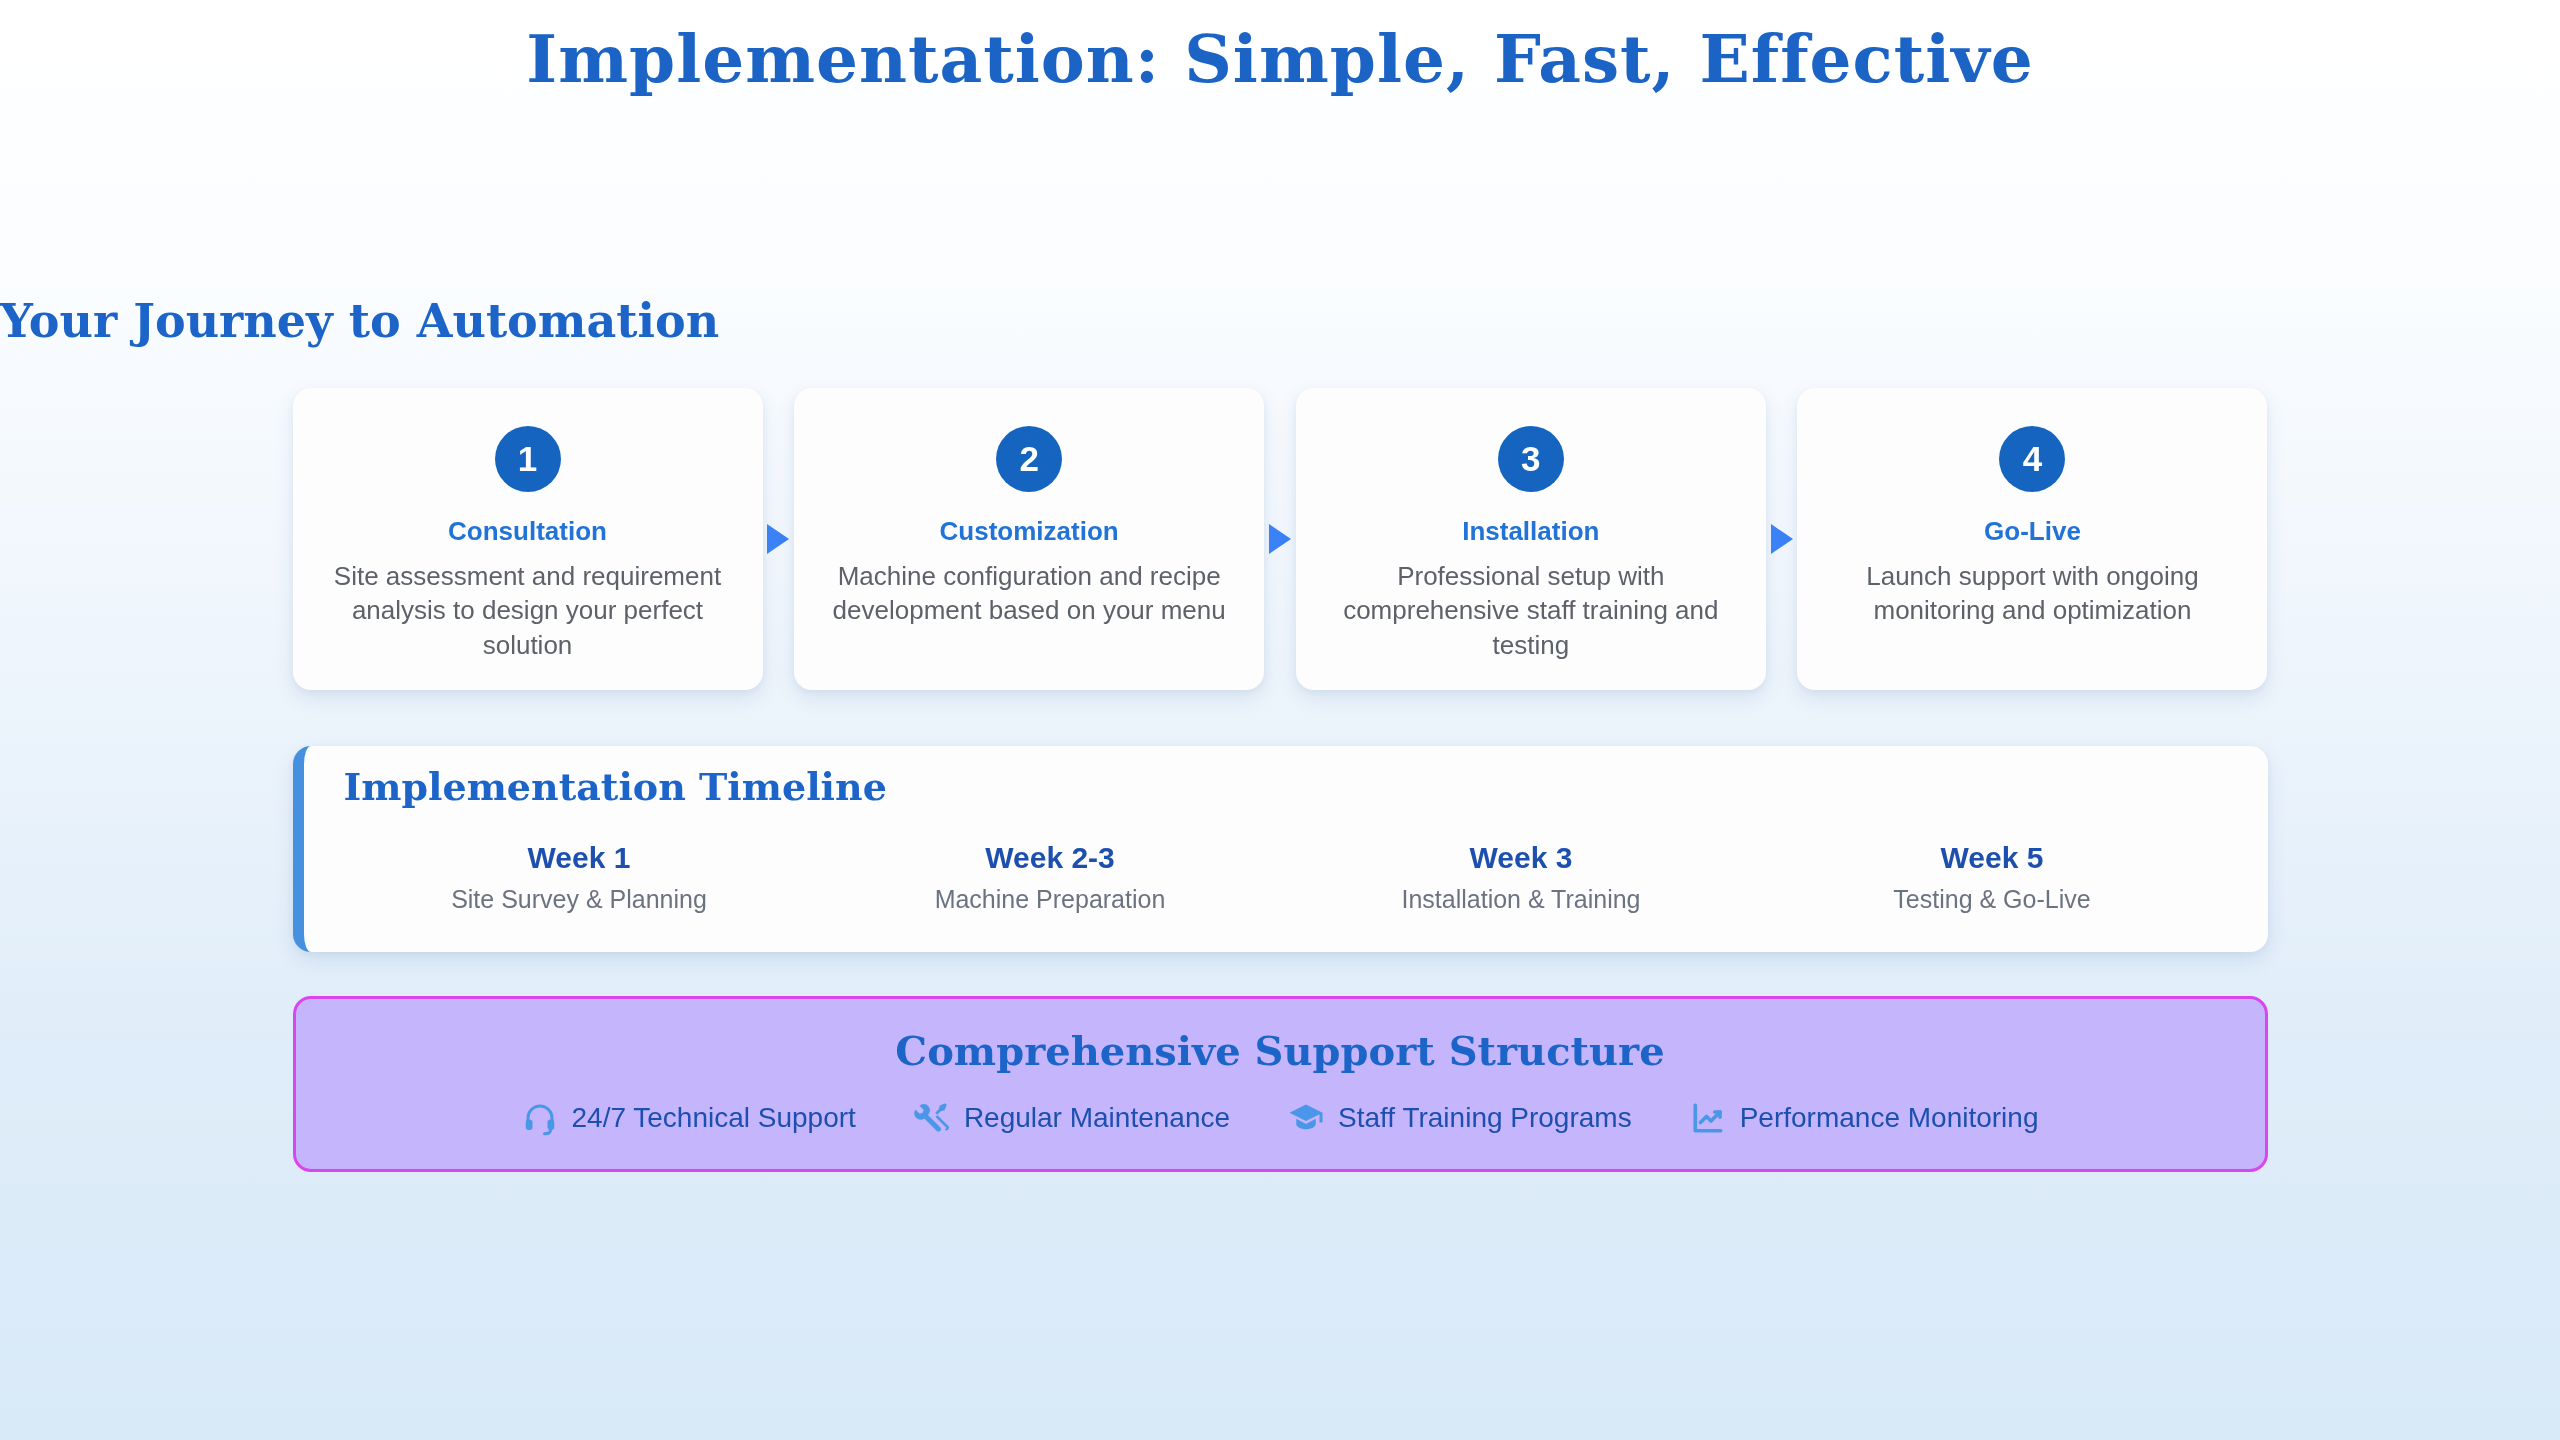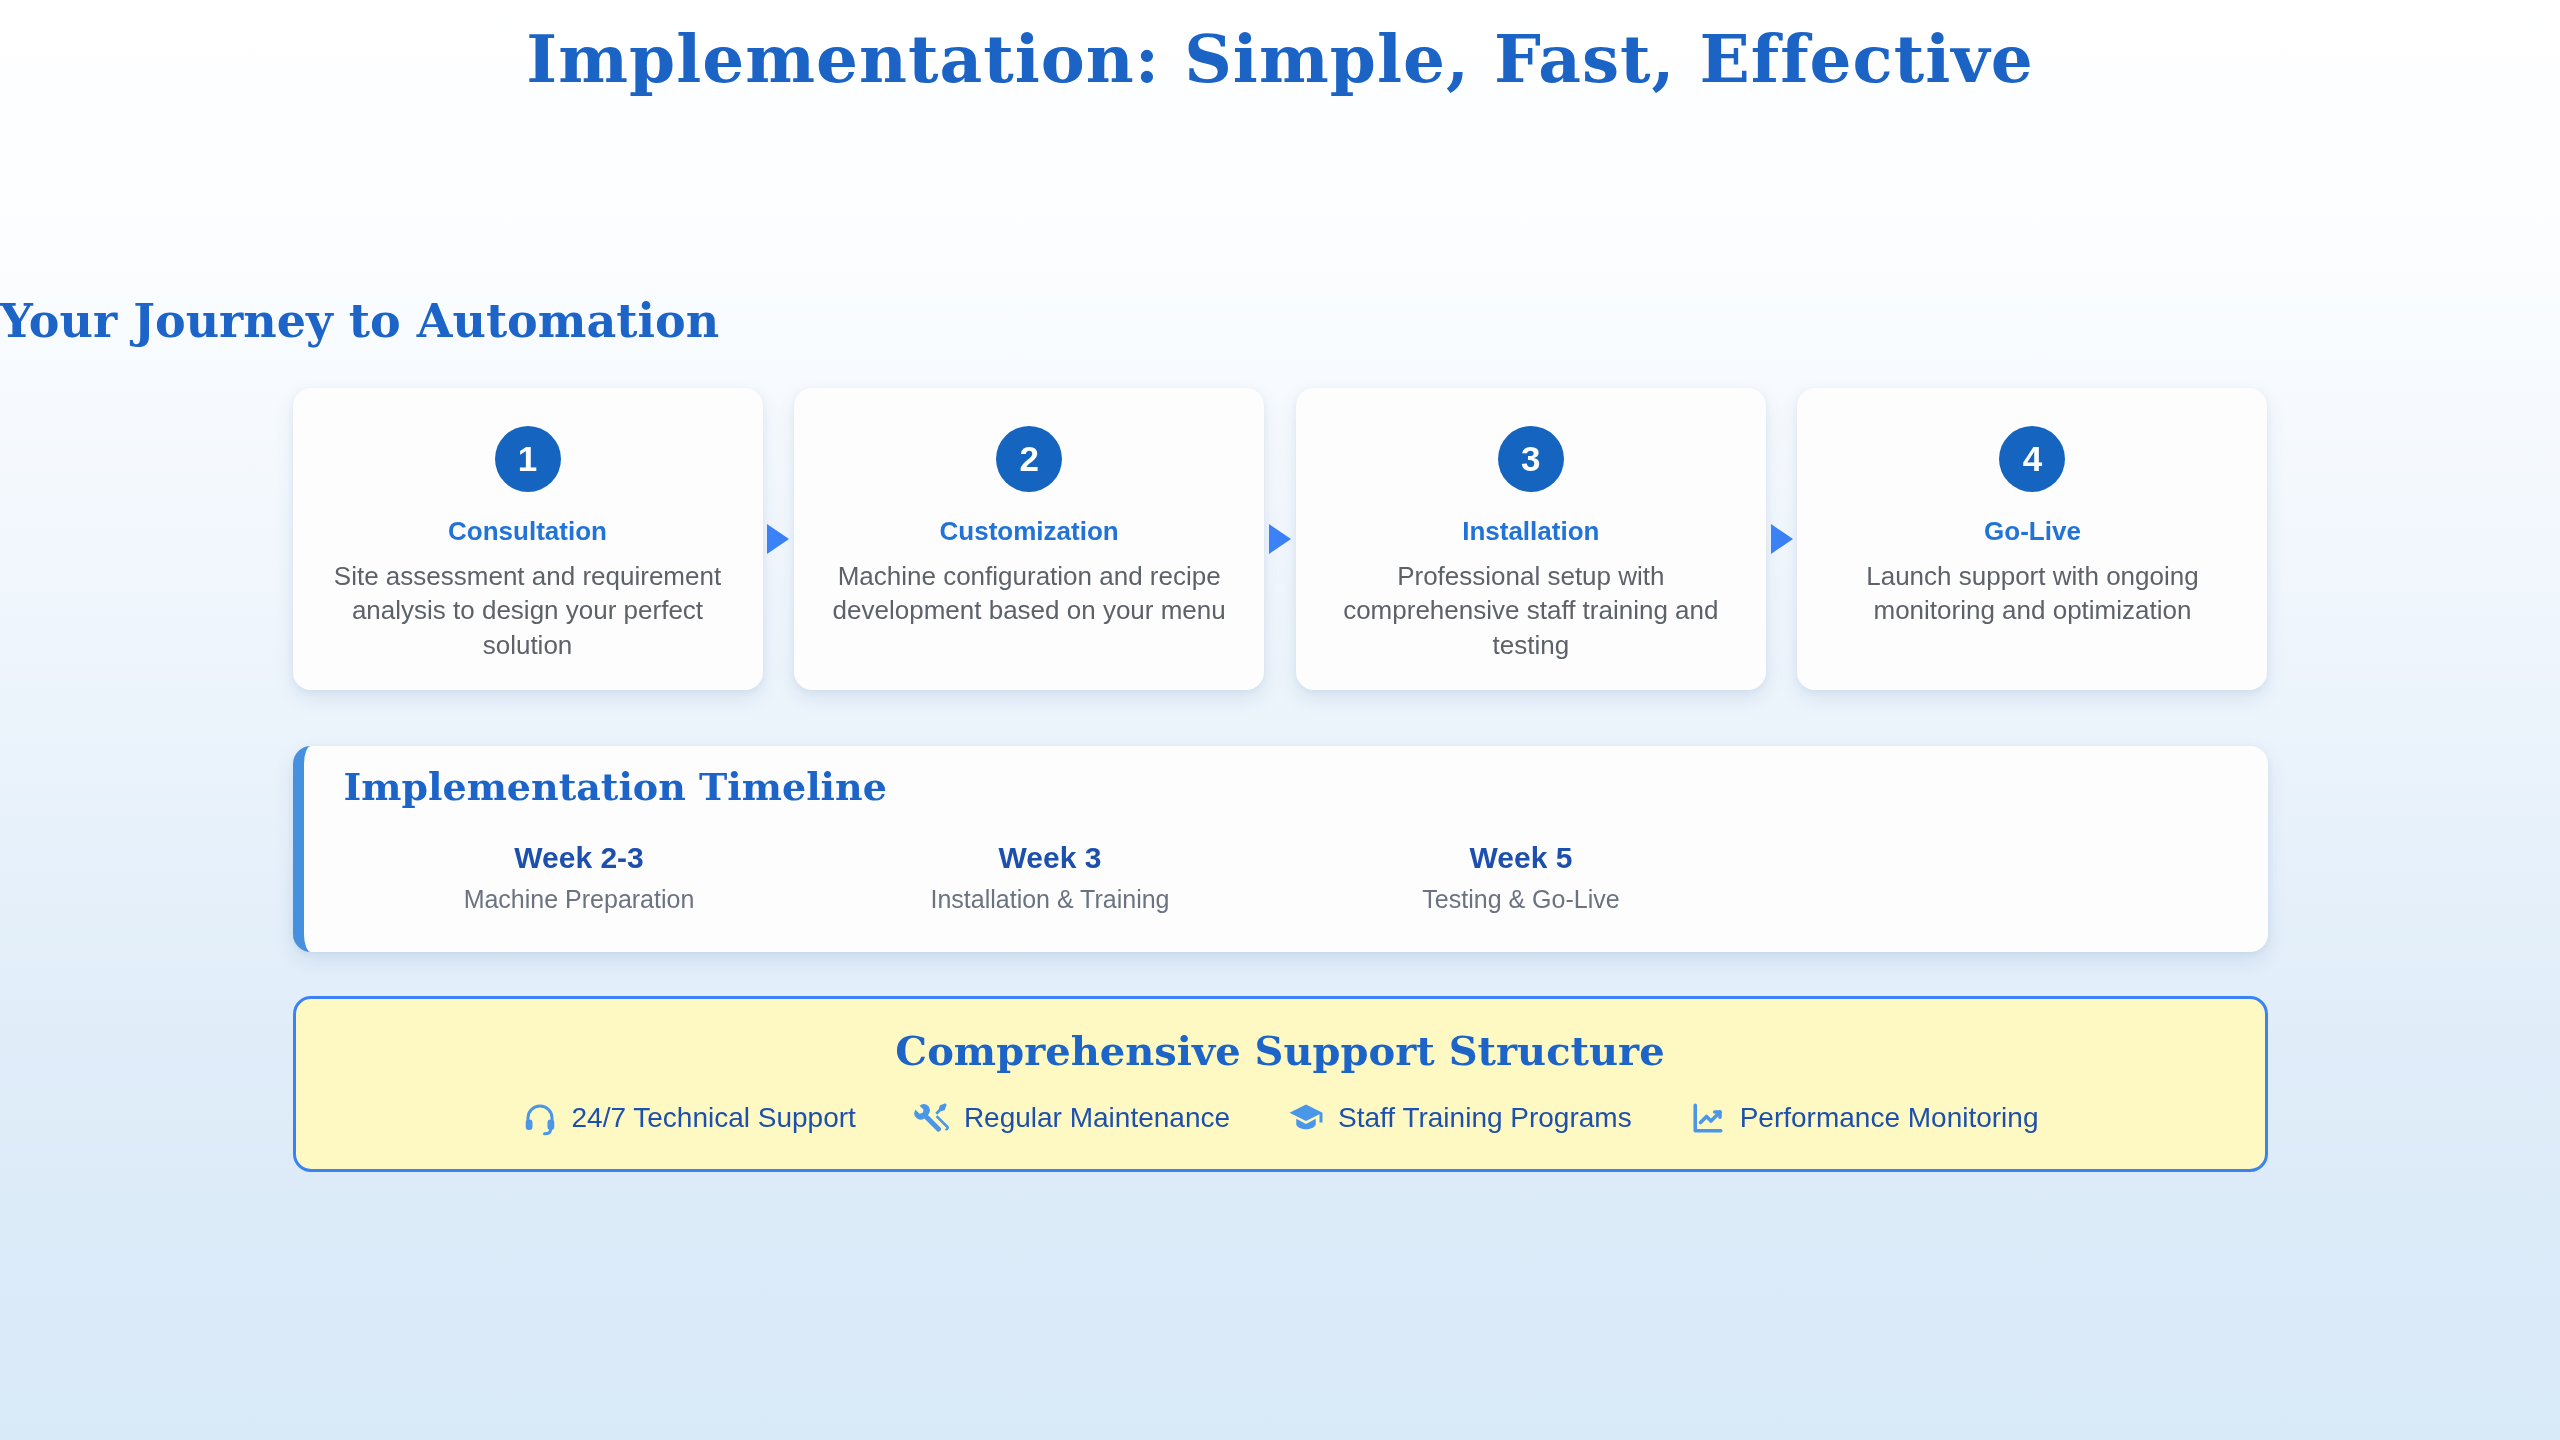--- a/index.html
+++ b/index.html
@@ -131,22 +131,22 @@
     color: #1d50ae;
   }
   .phase-activity {
     margin-top: 10px;
     font-size: 25px;
     color: #6b7280;
   }
   
   .support-box {
     margin-top: 44px;
-    background: #fef9c3;
-    border: 3px solid #3b82f6;
+    background: #c4b5fd;
+    border: 3px solid #d946ef;
     border-radius: 18px;
     box-sizing: border-box;
     height: 176px;
     padding-top: 28px;
   }
   .support-heading {
     margin: 0;
     text-align: center;
     font-family: "DejaVu Serif", serif;
     font-weight: 700;
@@ -223,20 +223,24 @@
         <div class="step-number">4</div>
         <div class="step-title">Go-Live</div>
         <p class="step-desc">Launch support with ongoing monitoring and optimization</p>
       </div>
 
     </div>
 
     <div class="timeline-card">
       <h3 class="timeline-heading">Implementation Timeline</h3>
       <div class="phases">
+        <div class="phase">
+          <div class="phase-week">Week 1</div>
+          <div class="phase-activity">Site Survey &amp; Planning</div>
+        </div>
         <div class="phase">
           <div class="phase-week">Week 2-3</div>
           <div class="phase-activity">Machine Preparation</div>
         </div>
         <div class="phase">
           <div class="phase-week">Week 3</div>
           <div class="phase-activity">Installation &amp; Training</div>
         </div>
         <div class="phase">
           <div class="phase-week">Week 5</div>

